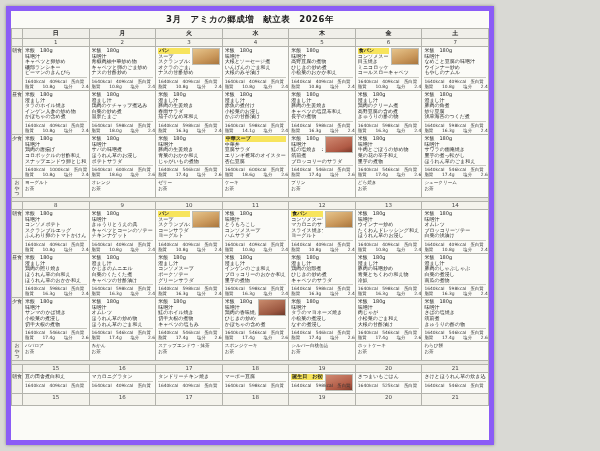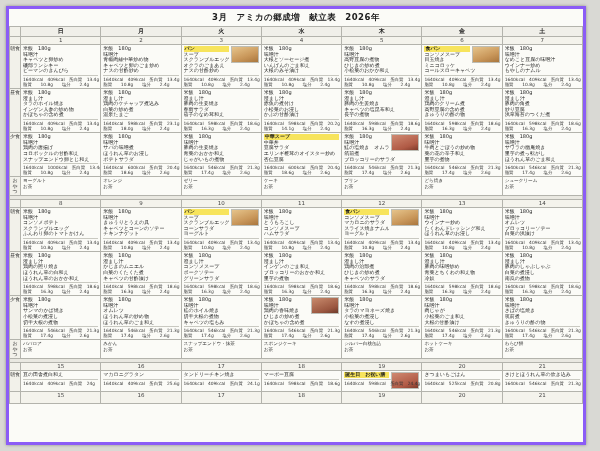--- a/index.html
+++ b/index.html
@@ -3,25 +3,25 @@
 <meta charset="utf-8">
 <style>
   html,body{margin:0;padding:0;}
   body{
     width:600px;height:451px;
     background:#d9d9d4;
     font-family:"DejaVu Sans","Liberation Sans",sans-serif;
     overflow:hidden;
   }
   #sheet{
-    position:absolute;left:6px;top:6px;width:580px;height:439px;
+    position:absolute;left:6px;top:6px;width:488px;height:439px;
     background:#fbfbf7;
     box-shadow:0 0 3px rgba(0,0,0,.35);
     box-sizing:border-box;
-    border:3px solid #8b5cf6;
+    border:5px solid #8b5cf6;
   }
   #title{
     text-align:center;
     font-size:8.5px;
     font-weight:bold;
     color:#1b1b1b;
     padding:3px 0 2px 0;
     letter-spacing:.5px;
   }
   table{

